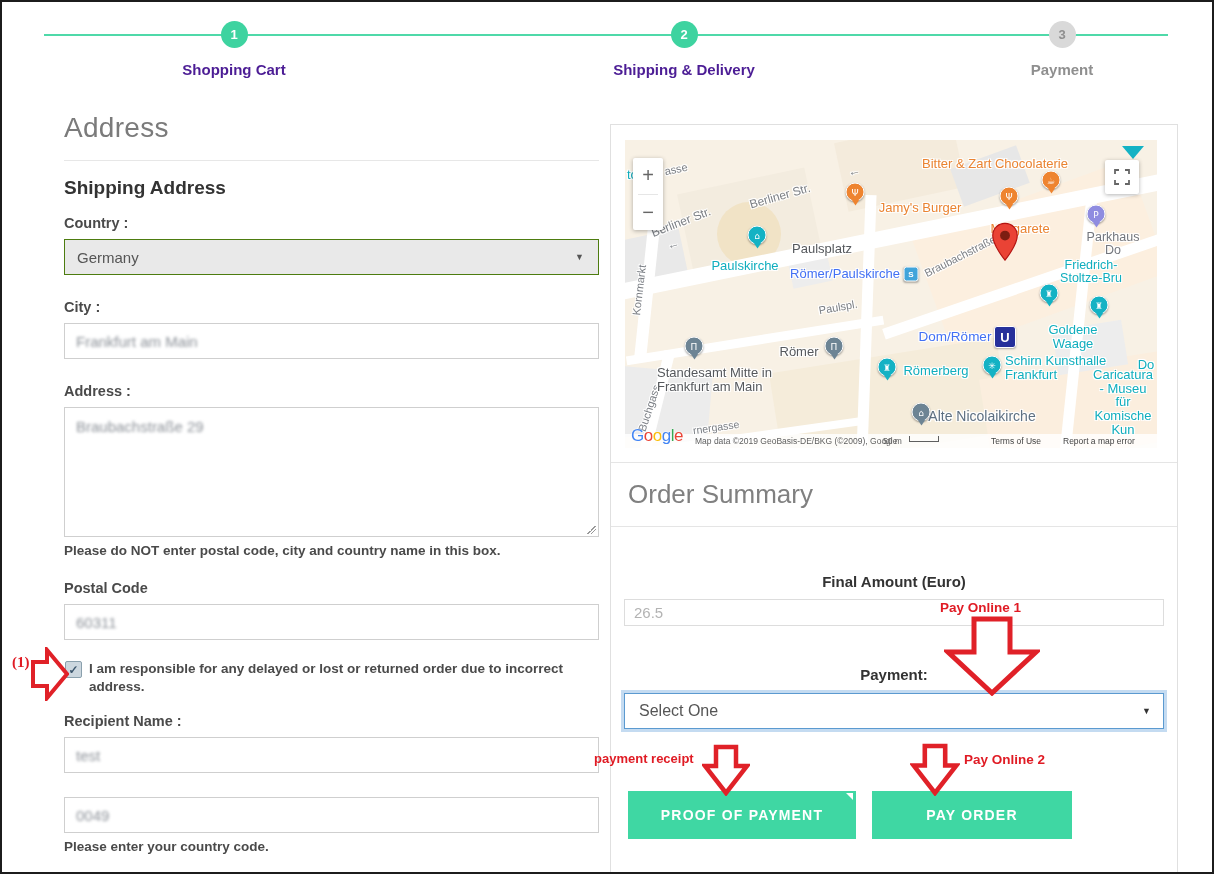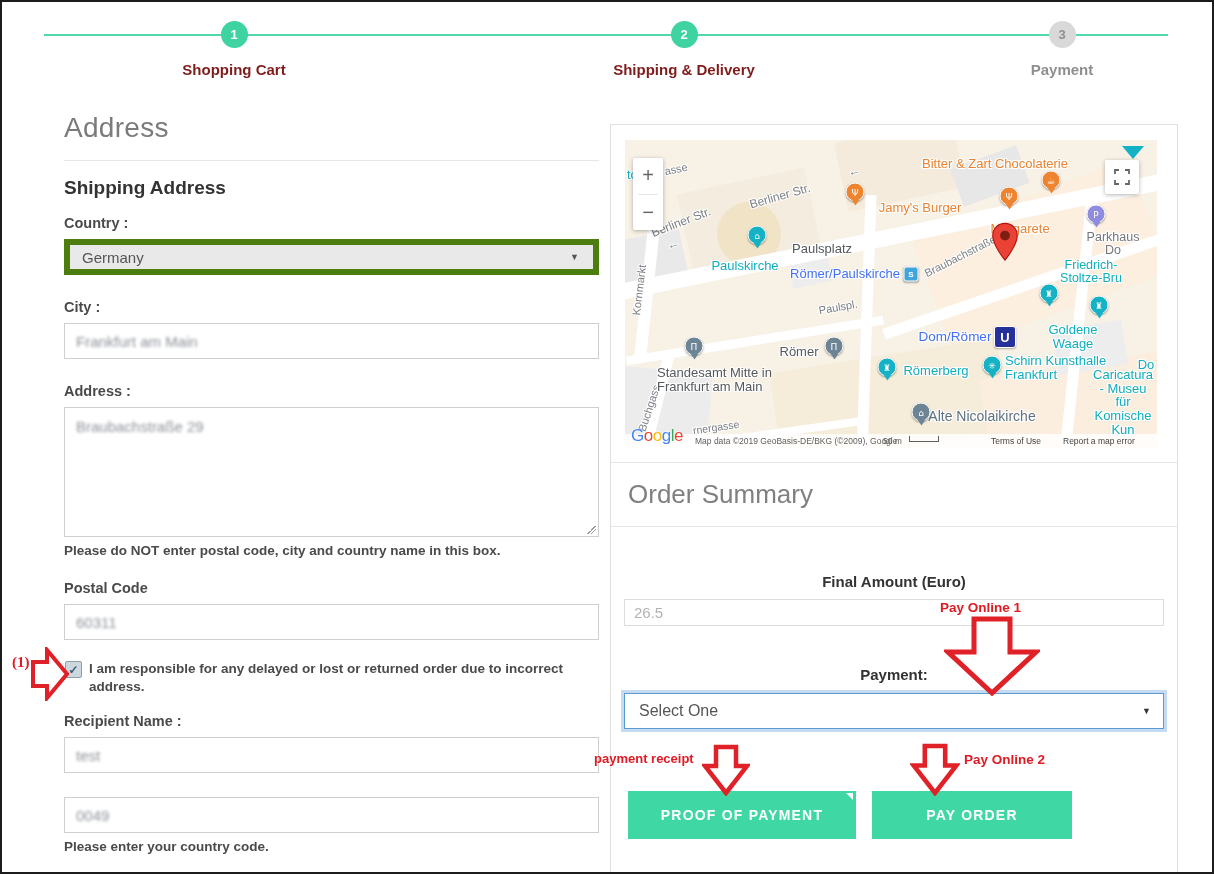--- a/index.html
+++ b/index.html
@@ -4,31 +4,31 @@
 <style>
   html,body{margin:0;padding:0;background:#e9e9e9;font-family:"Liberation Sans",sans-serif;}
   .page{position:relative;width:1214px;height:874px;margin:0 auto;background:#fff;
         border:2px solid #1c1c1c;box-sizing:border-box;overflow:hidden;}
 
   
   .step-line{position:absolute;left:42px;right:44px;top:32px;height:2px;background:#4fd9a9;}
   .step{position:absolute;top:19px;transform:translateX(-50%);text-align:center;width:200px;}
   .step-circle{width:27px;height:27px;border-radius:50%;margin:0 auto;line-height:27px;
                font-size:13px;font-weight:bold;color:#fff;background:#3ed3a0;position:relative;z-index:2;}
-  .step-label{margin-top:13px;font-size:15px;font-weight:bold;color:#7f1d1d;}
+  .step-label{margin-top:13px;font-size:15px;font-weight:bold;color:#4c1d95;}
   .step.inactive .step-circle{background:#d9d9d9;color:#8f8f8f;}
   .step.inactive .step-label{color:#8f8f8f;}
 
   
   .left{position:absolute;left:62px;top:110px;width:535px;}
   .h1{font-size:28px;color:#7b7b7b;font-weight:500;letter-spacing:.3px;margin:0 0 16px 0;}
   .lhr{border:none;border-top:1px solid #e7e7e7;margin:0 0 16px 0;}
   .h2{font-size:19px;color:#333;font-weight:bold;margin:0 0 16px 0;}
   .flabel{display:block;font-size:14.5px;font-weight:600;color:#4a4a4a;margin:0 0 8px 0;}
-  .selbox{position:relative;height:36px;background:#e9e9e9;border:6px solid #4d7c0f;box-sizing:border-box;
+  .selbox{position:relative;height:36px;background:#e9e9e9;border:1px solid #4d7c0f;box-sizing:border-box;
           margin-bottom:24px;display:flex;align-items:center;padding:0 12px;font-size:15px;color:#555;}
   .selbox .caret{position:absolute;right:14px;font-size:9px;color:#555;}
   .tinput{position:relative;height:36px;background:#fff;border:1px solid #cfcfcf;box-sizing:border-box;
           margin-bottom:24px;display:flex;align-items:center;padding:0 11px;font-size:15px;}
   .tarea{position:relative;height:130px;background:#fff;border:1px solid #cfcfcf;box-sizing:border-box;
          margin-bottom:6px;padding:10px 11px;font-size:15px;}
   .tarea .resize{position:absolute;right:2px;bottom:2px;width:9px;height:9px;
       background:linear-gradient(135deg,transparent 50%,#999 50%,#999 57%,transparent 57%,transparent 70%,#999 70%,#999 77%,transparent 77%);}
   .blurred{color:#8d9299;filter:blur(1.6px);}
   .note{font-size:13.5px;font-weight:600;color:#4a4a4a;margin:0 0 22px 0;}

